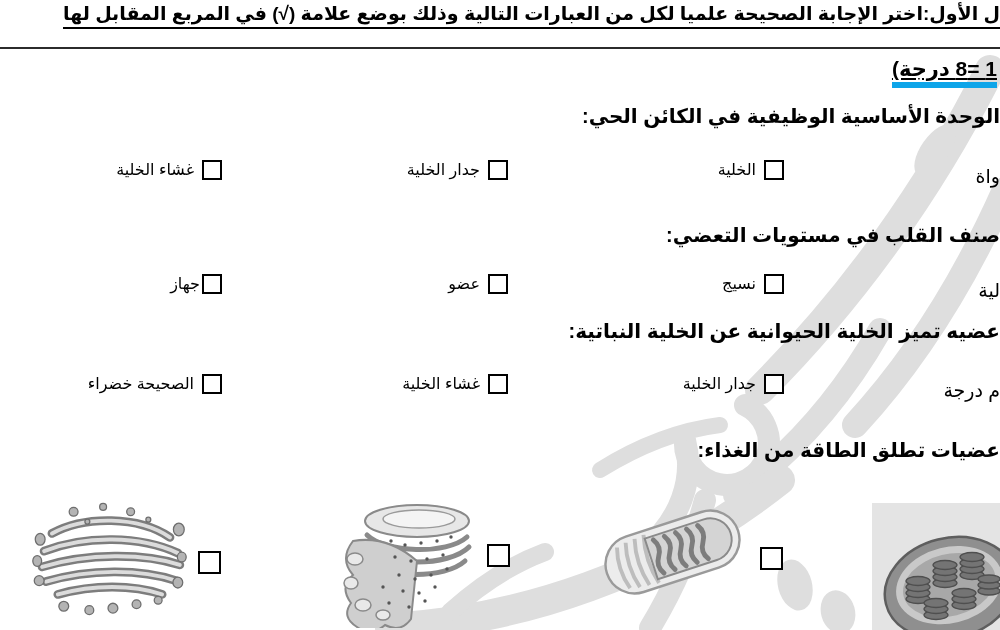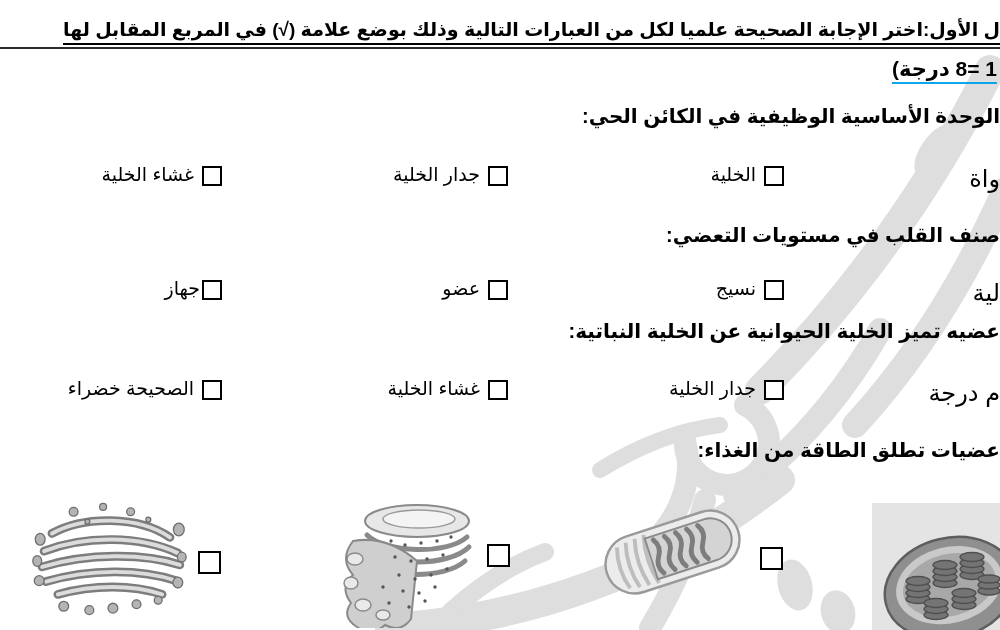--- a/index.html
+++ b/index.html
@@ -2,37 +2,37 @@
 <html lang="ar"><head>
 <meta charset="utf-8">
 <style>
   html,body{margin:0;padding:0;background:#fff;}
   #page{
     position:relative; width:1000px; height:630px; overflow:hidden;
     background:#ffffff; direction:rtl;
     font-family:"Liberation Sans","DejaVu Sans",sans-serif; color:#000;
   }
   .abs{position:absolute;}
-  .nowrap{white-space:nowrap;margin-top:16px;}
+  .nowrap{white-space:nowrap;}
   
   .h-main{top:2px; right:0; font-size:19px; font-weight:bold;}
   .h-main .ul{border-bottom:2px solid #000; padding-bottom:3px;}
   .rule{top:47px; left:0; width:100%; height:2px; background:#2b2b2b;}
   .h-points{top:57px; right:3px; font-size:21px; font-weight:bold;}
-  .h-points .ul{border-bottom:2px solid #0ea5e9; padding-bottom:2px;}
+  .h-points .ul{border-bottom:6px solid #0ea5e9; padding-bottom:2px;text-decoration:underline;}
   
   .q{right:0; font-size:20px; font-weight:bold; white-space:nowrap;}
   .q1{top:104px;} .q2{top:223px;} .q3{top:319px;} .q4{top:438px;}
   
-  .opt{display:flex; align-items:flex-end; gap:8px; height:26px; font-size:19px;}
+  .opt{display:flex; align-items:flex-start; gap:8px; height:26px; font-size:16px;}
   .cb{flex:0 0 auto; width:20px; height:20px; border:2px solid #000; background:#fff; box-sizing:border-box;}
   .cb-lg{width:23px; height:23px; border-width:2.5px;}
   .r1{top:160px;} .r2{top:274px;} .r3{top:374px;}
   .ca{right:216px;} .cbp{right:492px;} .cc{right:778px;}
-  .frag{right:0; font-size:24px; white-space:nowrap;}
+  .frag{right:0; font-size:19px; white-space:nowrap;}
   .f1{top:165px;} .f2{top:279px;} .f3{top:379px;}
   .tight{gap:2px;}
   
   #watermark{left:0; top:0; z-index:0;}
   .art{z-index:1;} .fg{z-index:2;}
   svg{display:block;}
 </style>
 </head>
 <body>
 

